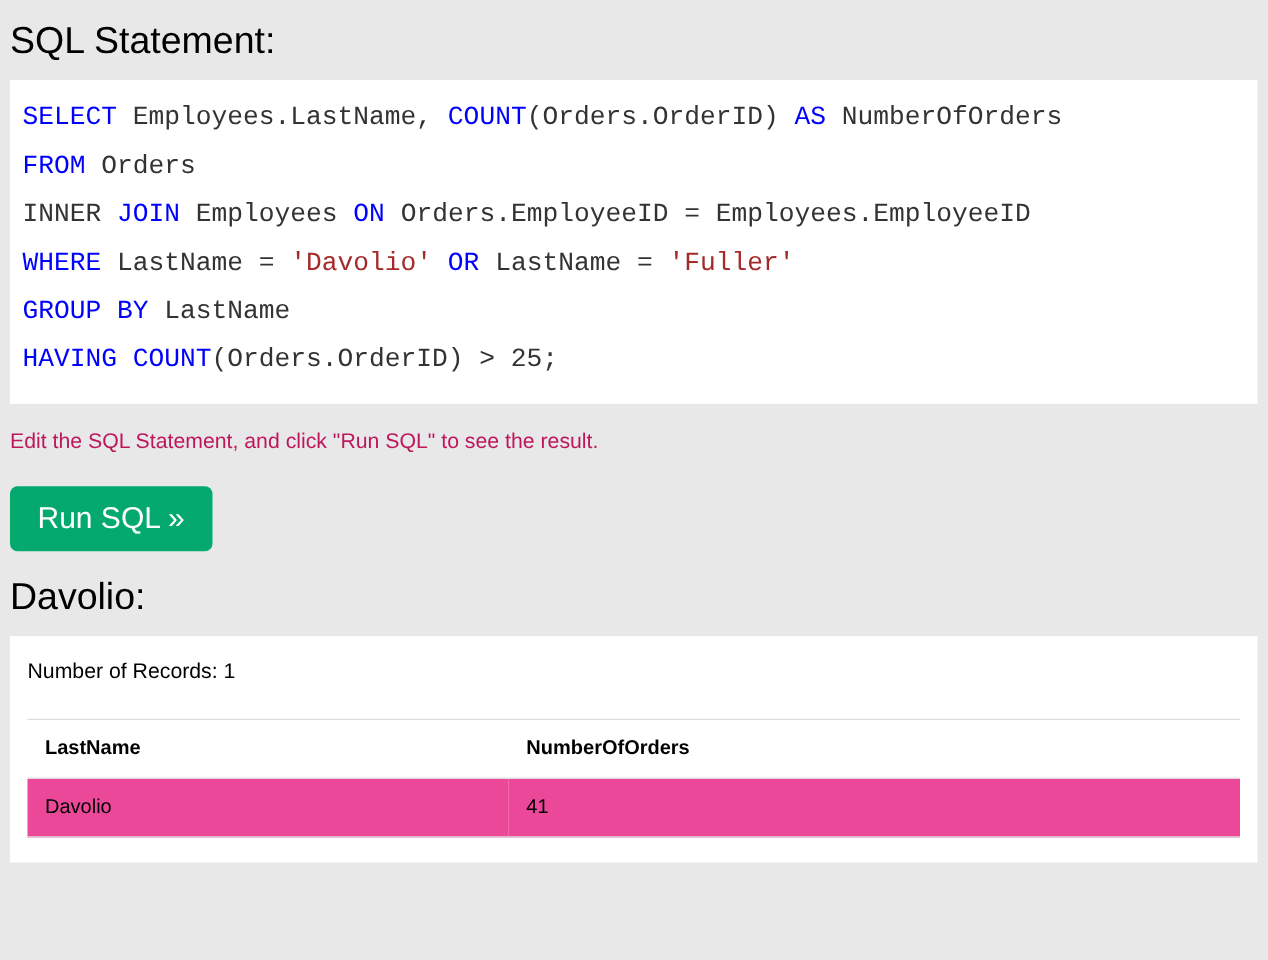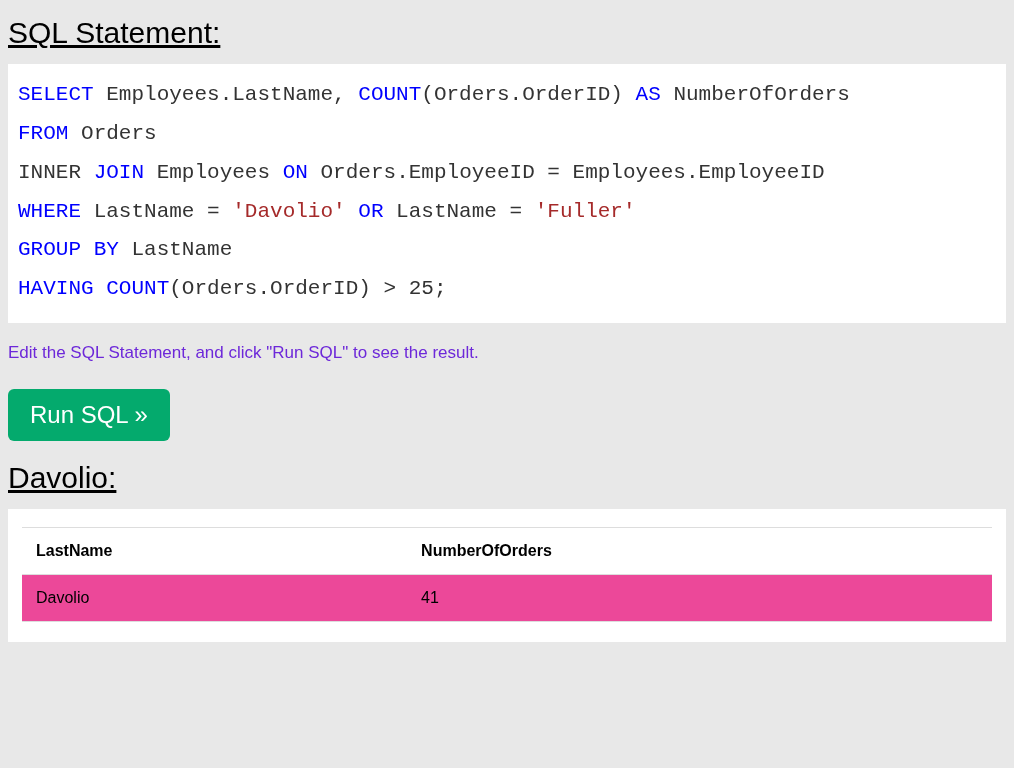--- a/index.html
+++ b/index.html
@@ -14,21 +14,20 @@
       font-size: 15px;
       color: #000;
     }
     h2.section-title {
       font-family: 'Segoe UI', Arial, sans-serif;
       font-weight: 400;
       font-size: 30px;
       color: #000;
       margin-bottom: 14px;
       margin-top: 20px;
-      text-decoration: underline;
     }
     h2.section-title:first-of-type {
       margin-top: 8px;
     }
     .sql-editor {
       background-color: #fff;
       padding: 12px 10px 14px 10px;
       font-family: Consolas, 'Courier New', monospace;
       font-size: 21px;
       line-height: 1.85;
@@ -37,21 +36,21 @@
       margin-bottom: 20px;
     }
     .sql-editor .kw { color: #0000ff; }
     .sql-editor .fn { color: #0000ff; }
     .sql-editor .str { color: #a52a2a; }
     .sql-editor .ident { color: #333; }
     .sql-editor .punct { color: #333; }
     .instructions {
       font-family: Verdana, Geneva, sans-serif;
       font-size: 17px;
-      color: #6d28d9;
+      color: #be185d;
       margin-bottom: 26px;
       margin-top: 18px;
     }
     .run-button {
       background-color: #04aa6d;
       color: #fff;
       border: none;
       border-radius: 6px;
       font-size: 24px;
       padding: 12px 22px;
@@ -104,20 +103,21 @@
 <span class="kw">GROUP</span> <span class="kw">BY</span> <span class="ident">LastName</span>
 <span class="kw">HAVING</span> <span class="fn">COUNT</span><span class="ident">(Orders.OrderID) &gt; 25;</span></div>
 
 <div class="instructions">Edit the SQL Statement, and click "Run SQL" to see the result.</div>
 
 <button class="run-button">Run SQL »</button>
 
 <h2 class="section-title">Davolio:</h2>
 
 <div class="result-box">
+  <div class="records-line">Number of Records: 1</div>
   <table class="result-table">
     <thead>
       <tr id="result-header-row">
           <th>LastName</th>
           <th>NumberOfOrders</th>
         </tr>
     </thead>
     <tbody id="result-body">
         <tr>
           <td>Davolio</td>

